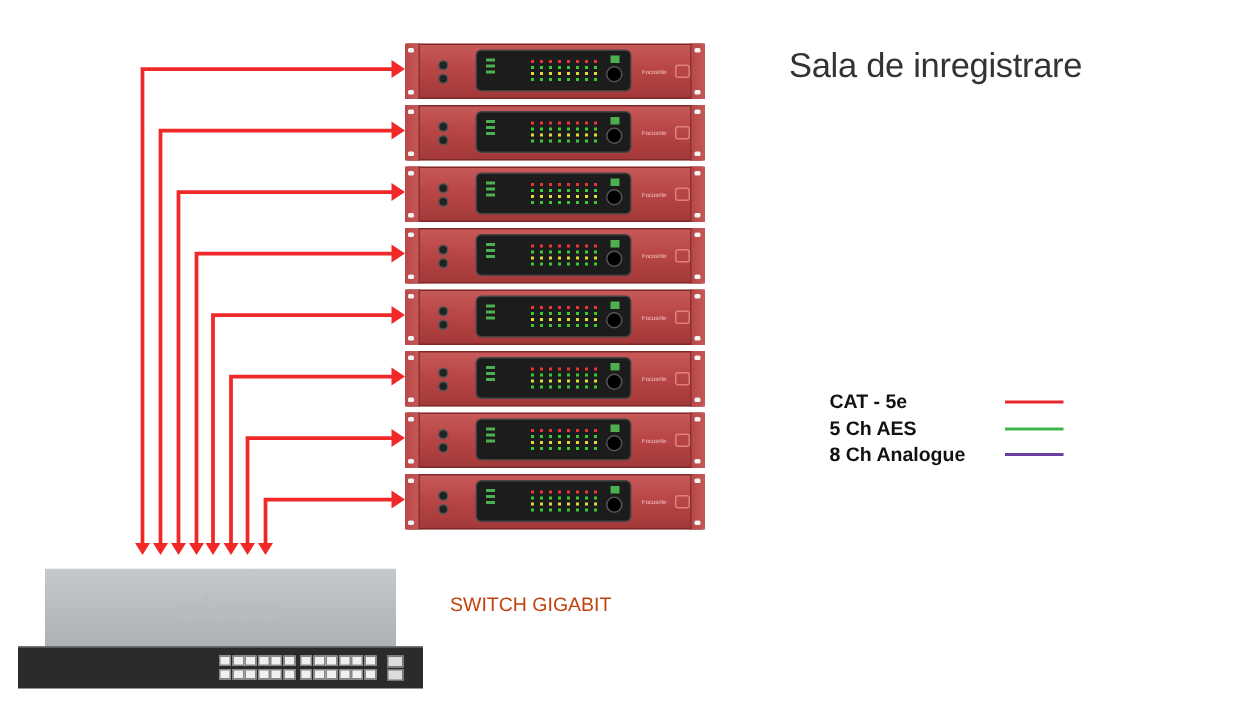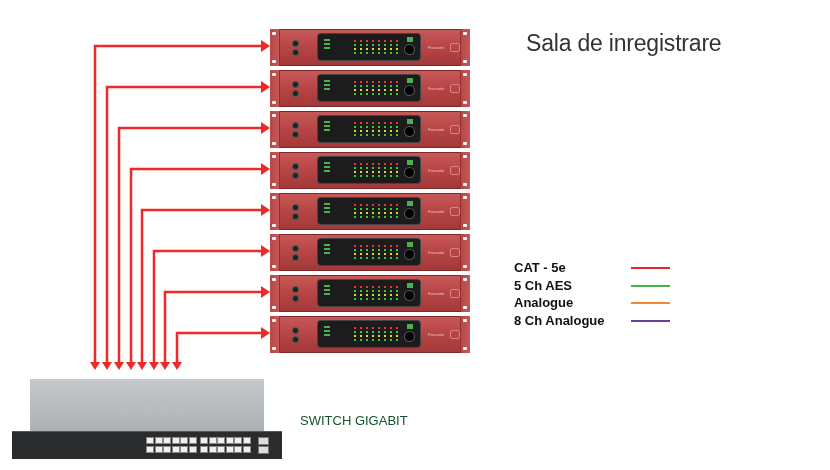--- a/index.html
+++ b/index.html
@@ -1,23 +1,23 @@
 <!DOCTYPE html>
 <html><head>
 <meta charset="utf-8">
 <style>
   html,body{margin:0;padding:0;background:#ffffff;}
   body{width:830px;height:470px;position:relative;overflow:hidden;font-family:"Liberation Sans",sans-serif;}
   #wires{position:absolute;left:0;top:0;}
   .title{position:absolute;left:526px;top:30px;font-size:23px;color:#333333;letter-spacing:-0.2px;}
-  .legend{position:absolute;left:514px;top:259px;}
+  .legend{position:absolute;left:553px;top:259px;}
   .legend-row{position:relative;height:17.5px;width:160px;}
   .legend-label{position:absolute;left:0;top:0;font-size:13px;font-weight:bold;color:#111;line-height:17px;}
   .legend-line{position:absolute;left:117px;top:8px;width:39px;height:2px;}
-  .switch-label{position:absolute;left:300px;top:413px;font-size:13px;color:#14532d;}
+  .switch-label{position:absolute;left:300px;top:395px;font-size:13px;color:#c2410c;}
   .rack{position:absolute;left:270px;width:200px;height:37px;border-radius:2px;
         background:linear-gradient(#c85a5a,#b94646 45%,#a23838);box-shadow:0 1px 0 #7a2828 inset,0 -1px 0 #7a2828 inset;}
   .rack .ear{position:absolute;top:0;width:9px;height:37px;background:linear-gradient(90deg,#b84848,#c65858);}
   .rack .ear.l{left:0;border-right:1px solid #8e3030;}
   .rack .ear.r{right:0;border-left:1px solid #8e3030;}
   .rack .hole{position:absolute;width:4px;height:3px;background:#f4f4f4;border-radius:1px;left:2px;}
   .rack .jack{position:absolute;left:23px;width:5px;height:5px;border-radius:50%;background:#222;box-shadow:0 0 0 1px #555;}
   .rack .panel{position:absolute;left:48px;top:5px;width:102px;height:26px;background:#1c1c1c;border-radius:3px;box-shadow:0 0 0 1px #444;}
   .rack .panel .led{position:absolute;width:2px;height:2px;}
   .rack .panel .knob{position:absolute;right:6px;top:11px;width:9px;height:9px;border-radius:50%;background:#000;box-shadow:0 0 0 1px #555;}
@@ -492,24 +492,20 @@
   </div>
 
 <div class="legend">
   <div class="legend-row">
     <span class="legend-label">CAT - 5e</span>
     <span class="legend-line" style="background: rgb(232, 38, 43);"></span>
   </div>
   <div class="legend-row">
     <span class="legend-label">5 Ch AES</span>
     <span class="legend-line" style="background: rgb(63, 181, 74);"></span>
-  </div>
-  <div class="legend-row">
-    <span class="legend-label">Analogue</span>
-    <span class="legend-line" style="background: rgb(240, 138, 58);"></span>
   </div>
   <div class="legend-row">
     <span class="legend-label">8 Ch Analogue</span>
     <span class="legend-line" style="background: rgb(106, 63, 160);"></span>
   </div>
 </div>
 
 <div class="switch">
   <div class="top">
     <span class="logo">cisco</span>

